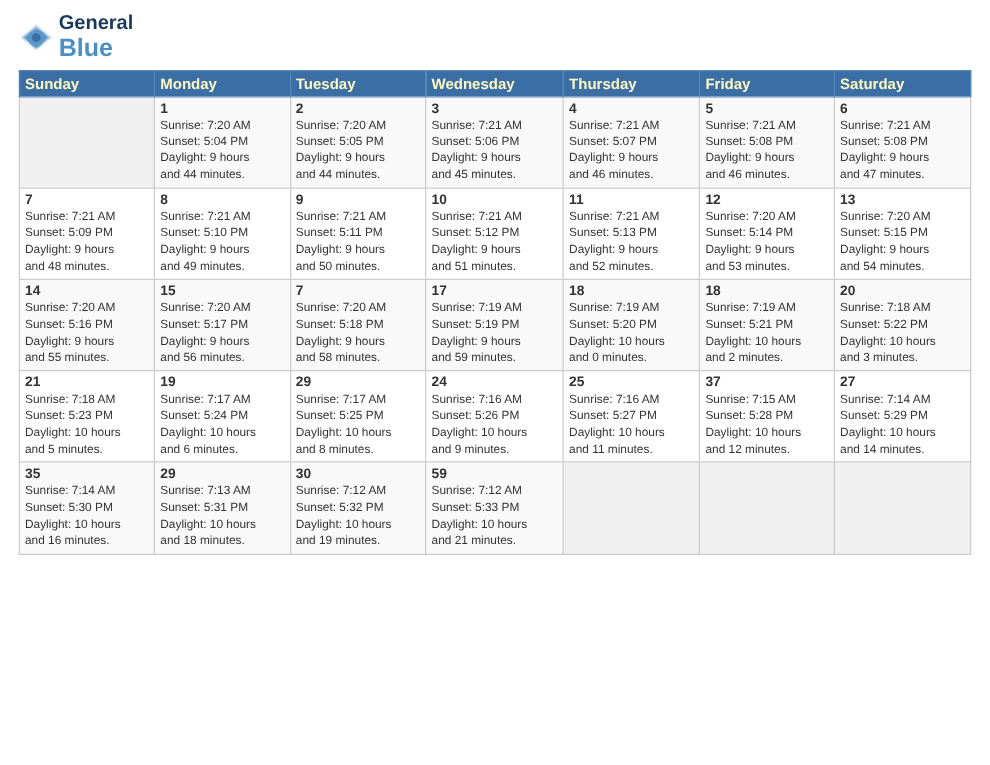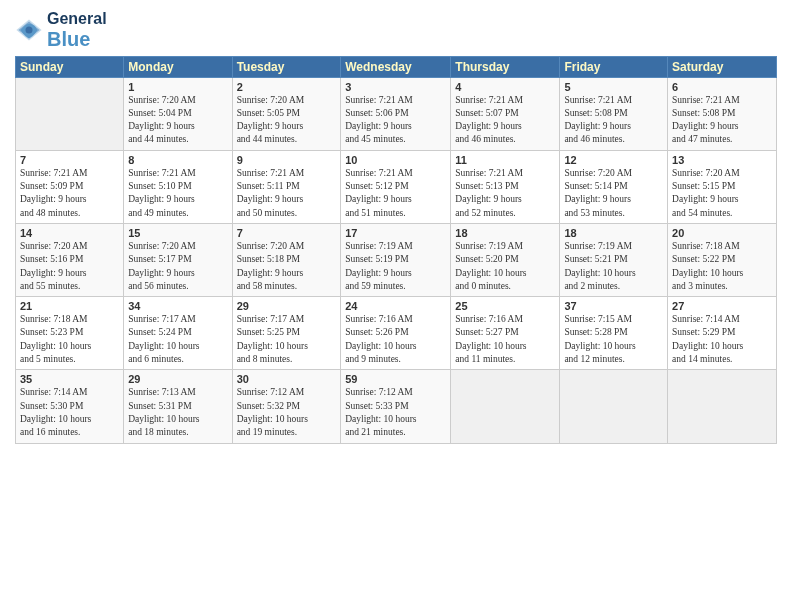--- a/index.html
+++ b/index.html
@@ -73,21 +73,20 @@
       background: #fff;
     }
     .day-number {
       font-weight: bold;
       font-size: 11px;
       display: block;
       margin-bottom: 1px;
     }
     .day-info {
       line-height: 1.4;
-      font-family: Liberation Serif, serif;
     }
     .empty-cell {
       background: #f0f0f0 !important;
     }
   </style>
 </head>
 <body>
 
 <div class="page">
   <div class="header">
@@ -271,21 +270,21 @@
         </tr>
         <tr>
           <td>
             <span class="day-number">21</span>
             <div class="day-info" style="white-space: pre-line;">Sunrise: 7:18 AM
 Sunset: 5:23 PM
 Daylight: 10 hours
 and 5 minutes.</div>
           </td>
           <td>
-            <span class="day-number">34</span>
+            <span class="day-number">19</span>
             <div class="day-info" style="white-space: pre-line;">Sunrise: 7:17 AM
 Sunset: 5:24 PM
 Daylight: 10 hours
 and 6 minutes.</div>
           </td>
           <td>
             <span class="day-number">29</span>
             <div class="day-info" style="white-space: pre-line;">Sunrise: 7:17 AM
 Sunset: 5:25 PM
 Daylight: 10 hours

